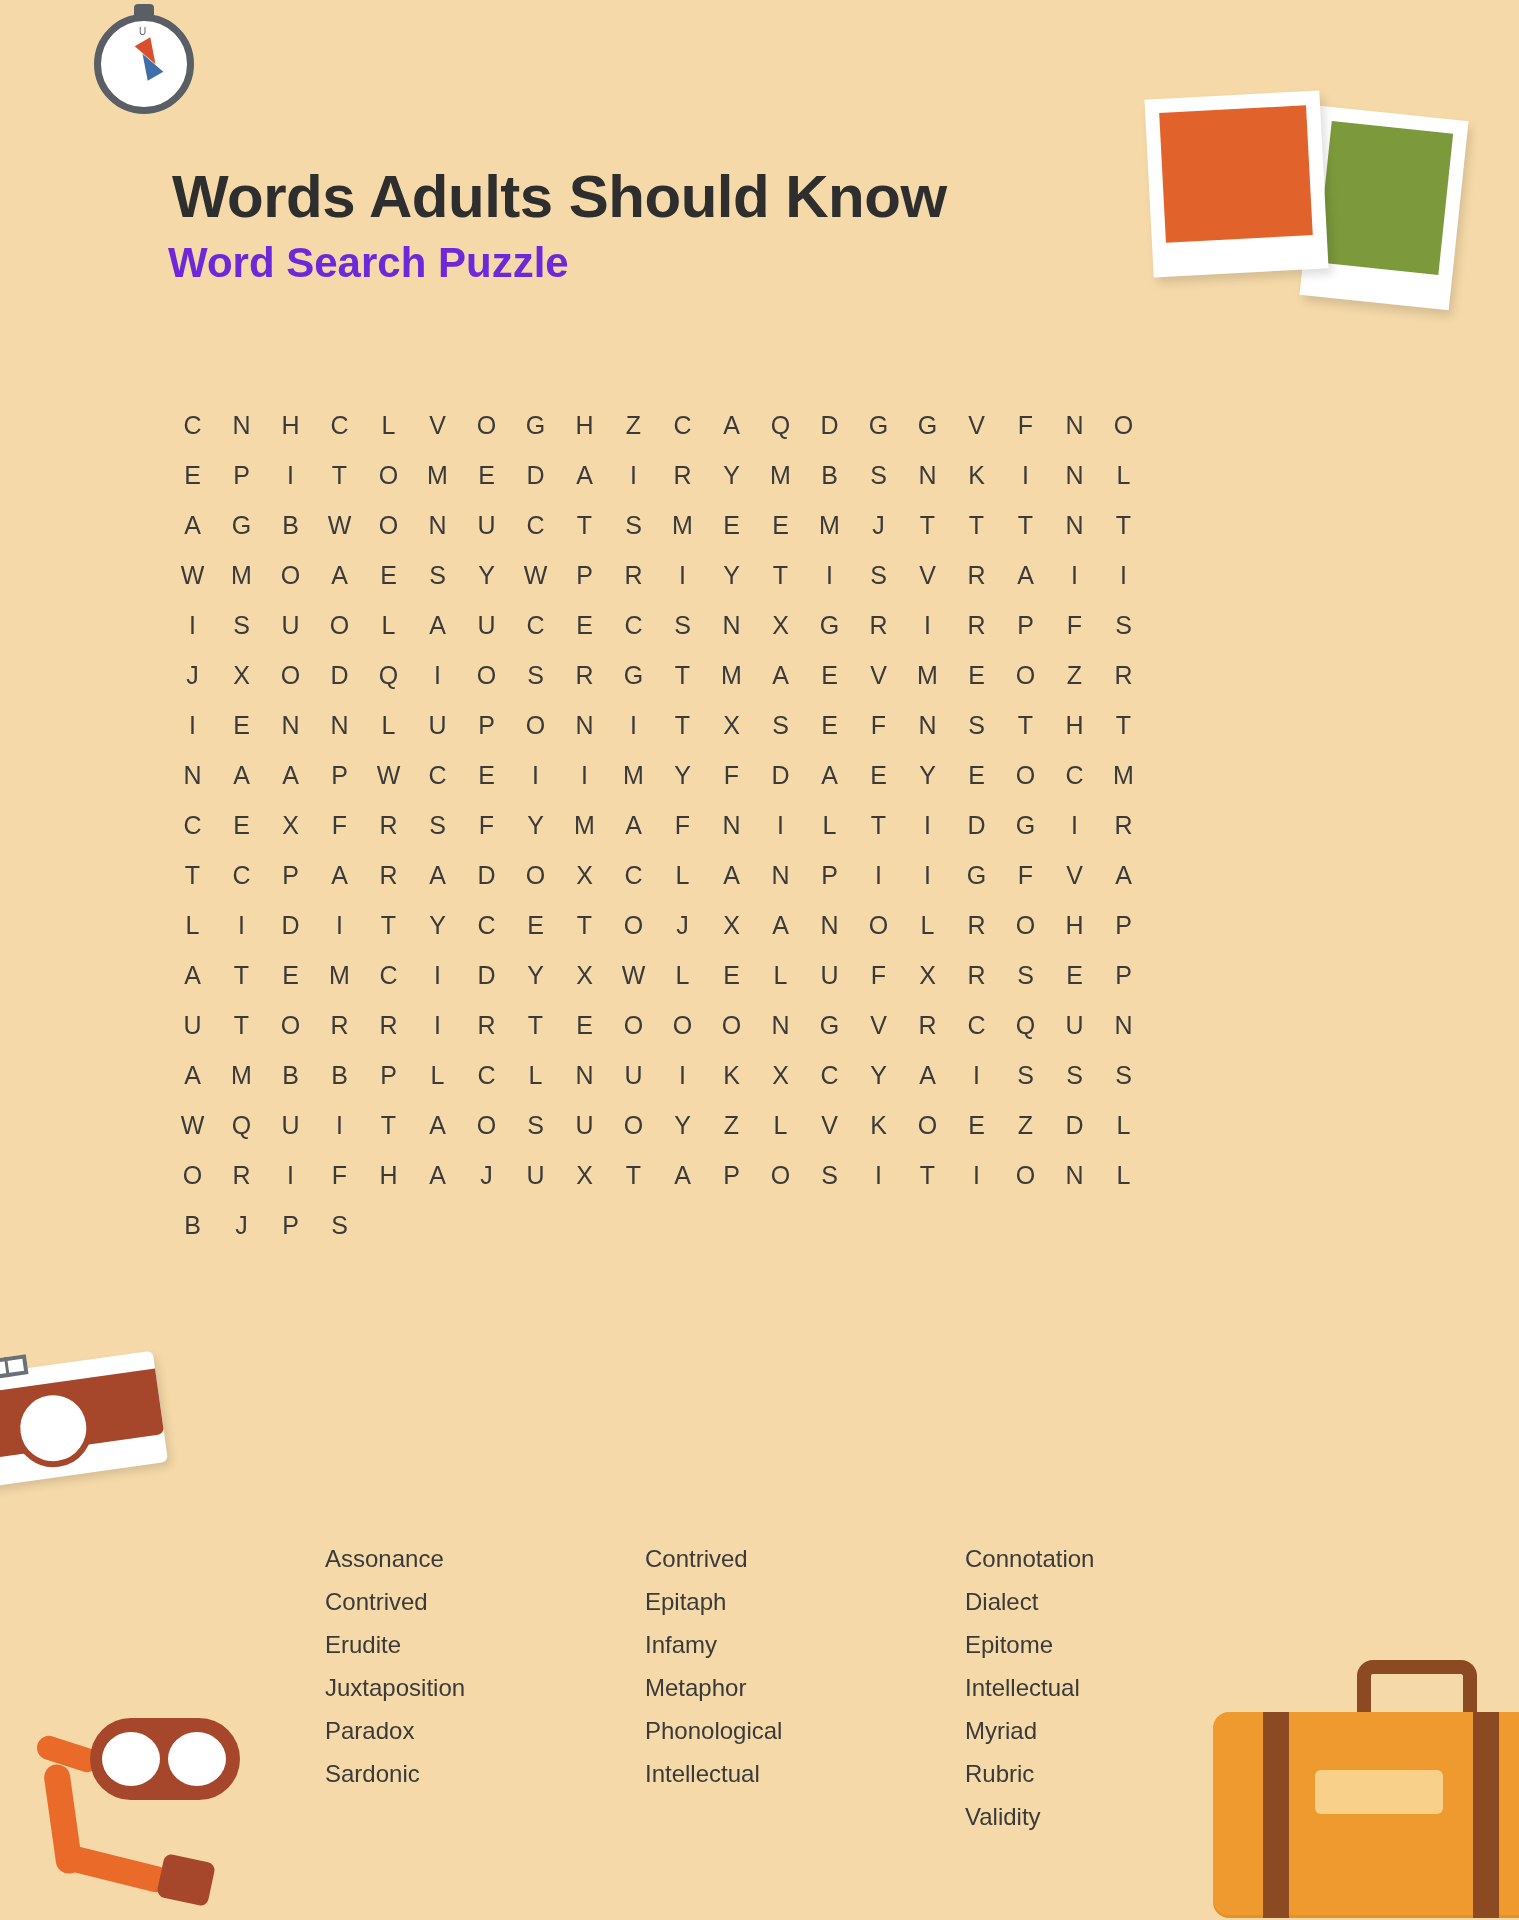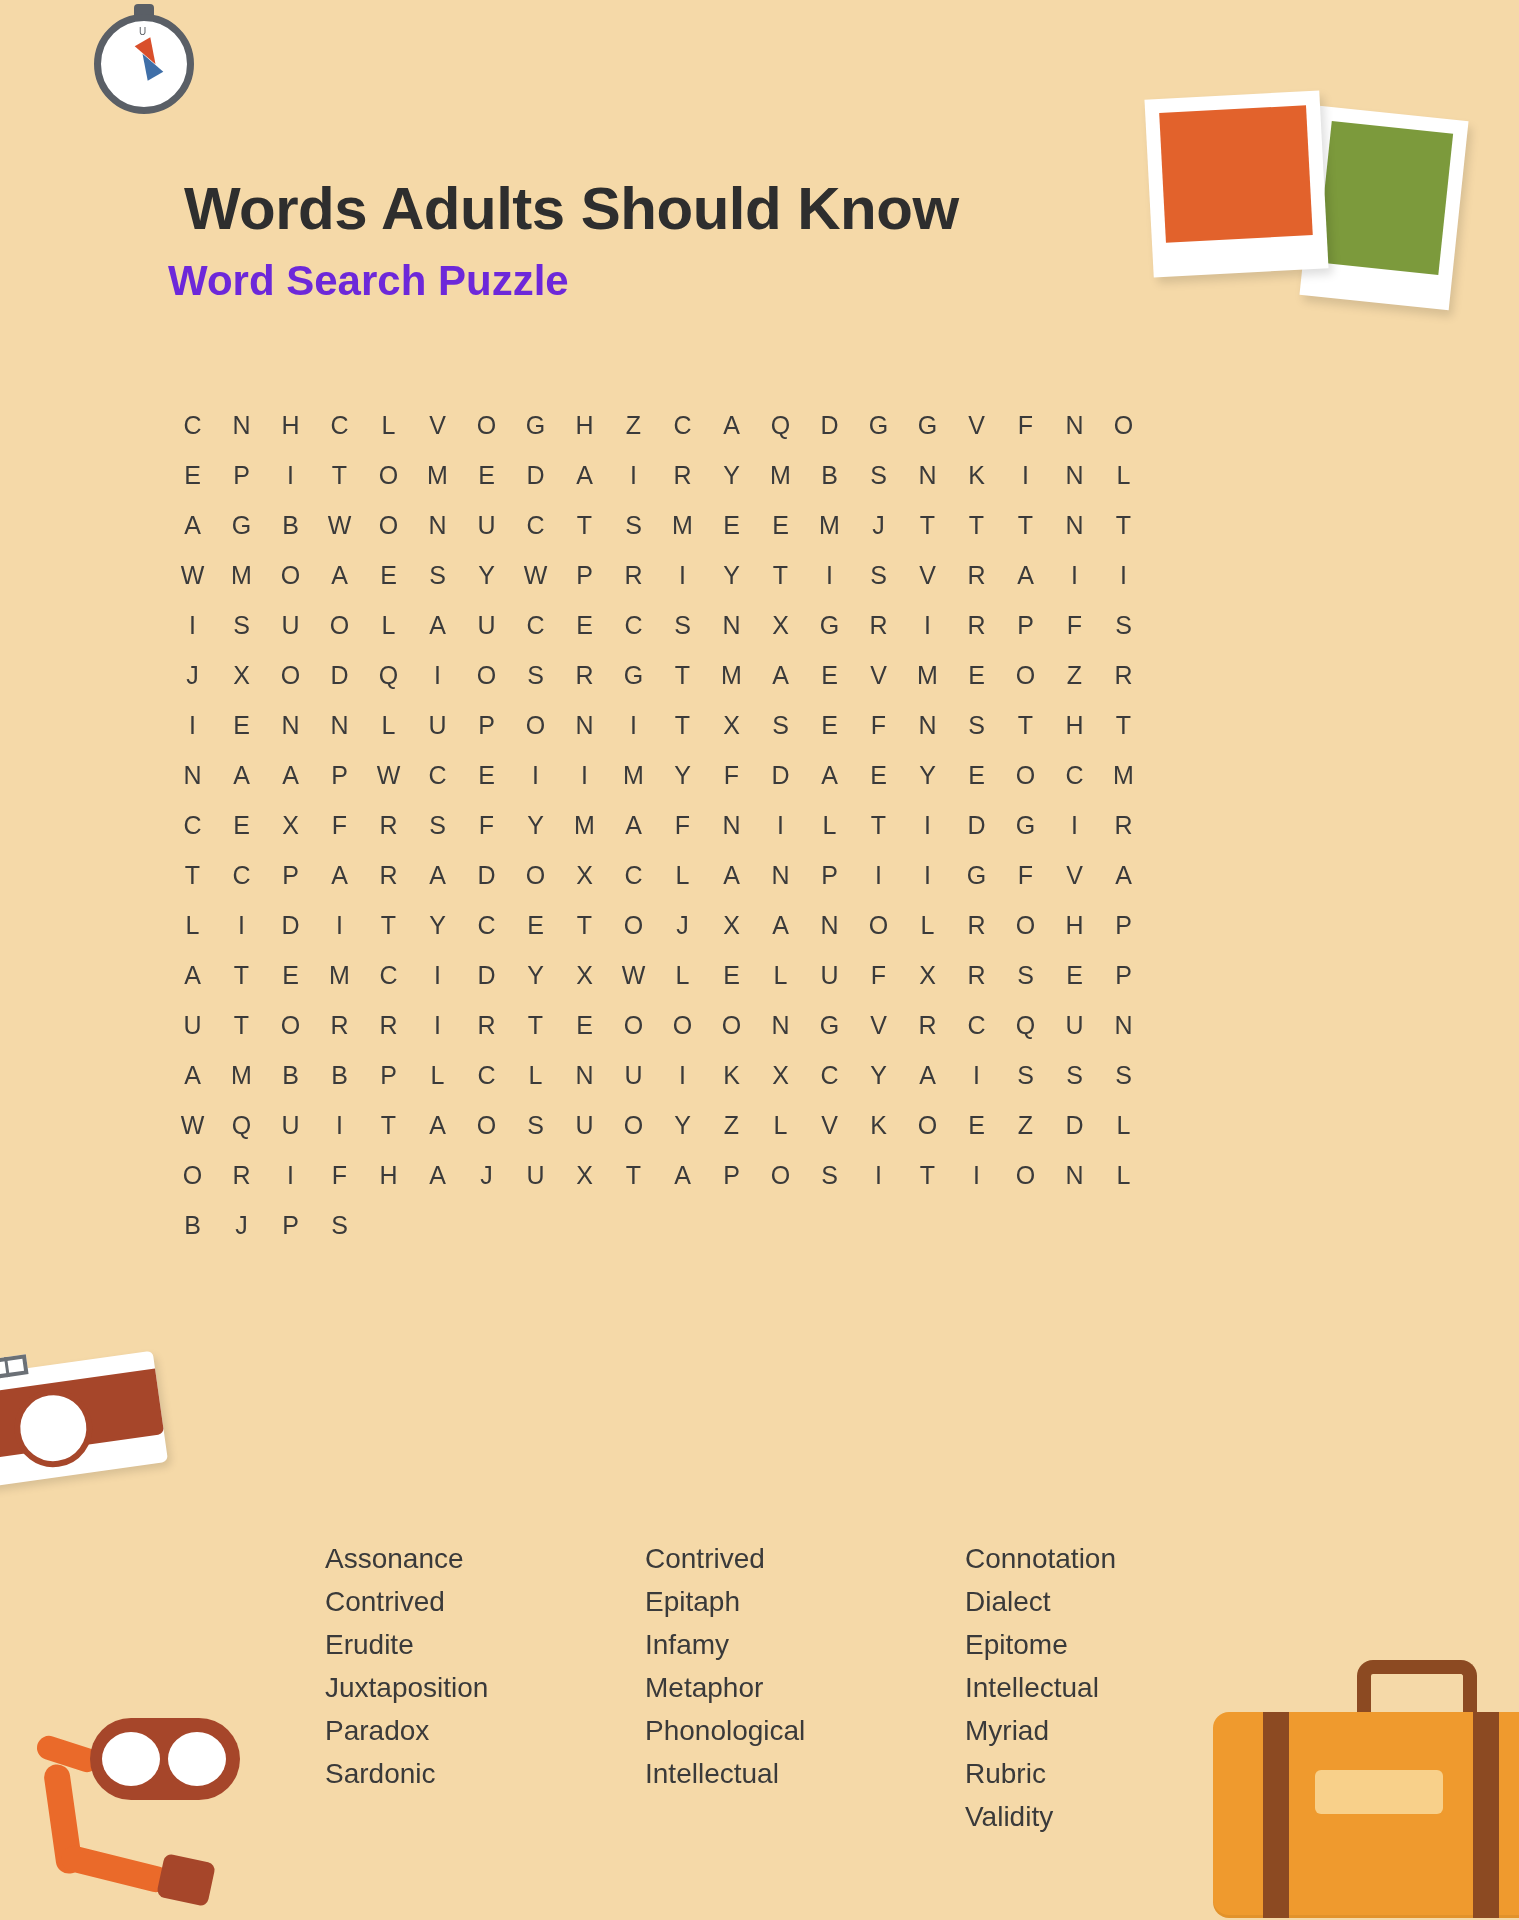--- a/index.html
+++ b/index.html
@@ -146,21 +146,21 @@
   .suitcase .strap-b { right: 40px; }
   .suitcase .plate {
     position: absolute; right: 96px; top: 110px; width: 128px; height: 44px;
     background: #f8d08a; border-radius: 6px;
   }
 
   
   .header { position: absolute; left: 168px; top: 160px; }
   .title {
     font-size: 60px; font-weight: bold; color: #2e2e2e; letter-spacing: -0.5px;
-    margin: 16px; line-height: 1.1; white-space: nowrap;
+    margin: 4px; line-height: 1.1; white-space: nowrap;
   }
   .subtitle {
     font-size: 42px; color: #6d28d9; margin: 10px 0 0 0; line-height: 1.1;
   }
 
   
   .grid {
     position: absolute; left: 168px; top: 400px;
     display: grid;
     grid-template-columns: repeat(20, 49px);
@@ -170,21 +170,21 @@
     font-size: 25px; color: #3a3a3a; text-align: center; line-height: 50px;
   }
 
   
   .wordlist {
     position: absolute; left: 325px; bottom: 82px;
     display: flex; gap: 0px;
   }
   .wordcol { width: 320px; }
   .word {
-    font-size: 28px; color: #3a3a3a; line-height: 43px; white-space: nowrap;
+    font-size: 24px; color: #3a3a3a; line-height: 43px; white-space: nowrap;
   }
 </style>
 </head>
 <body>
 
 <div class="deco compass">
   <div class="tab"></div>
   <div class="ring"></div>
   <div class="nlabel">U</div>
   <div class="needle-r"></div>

